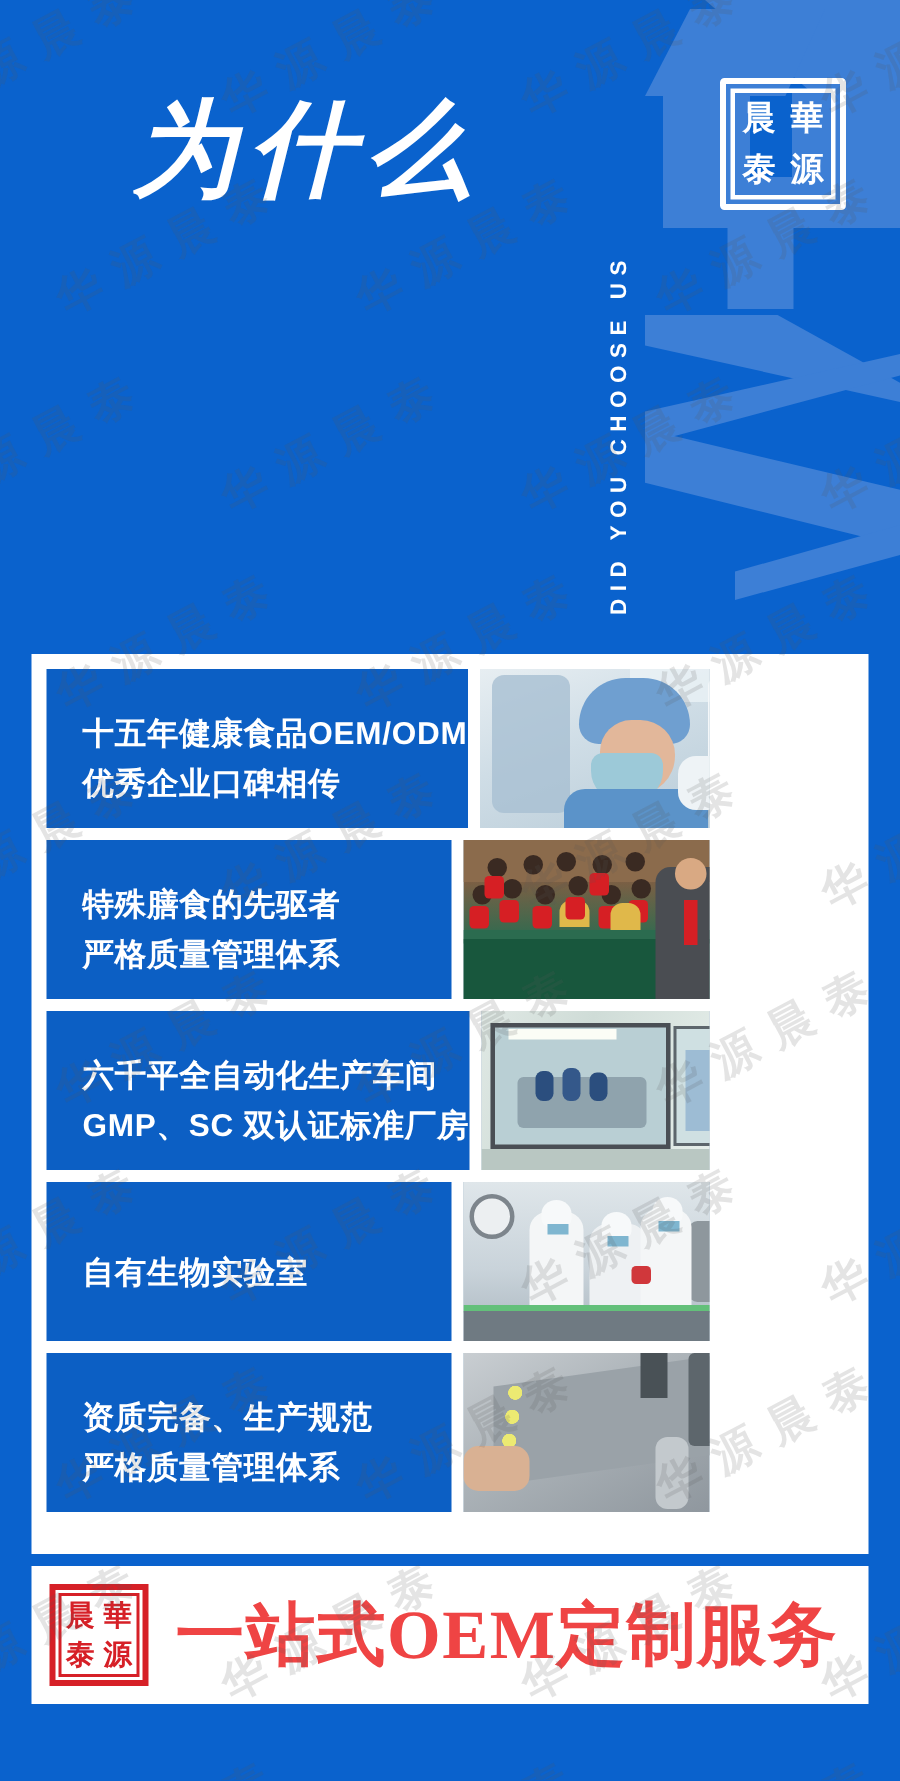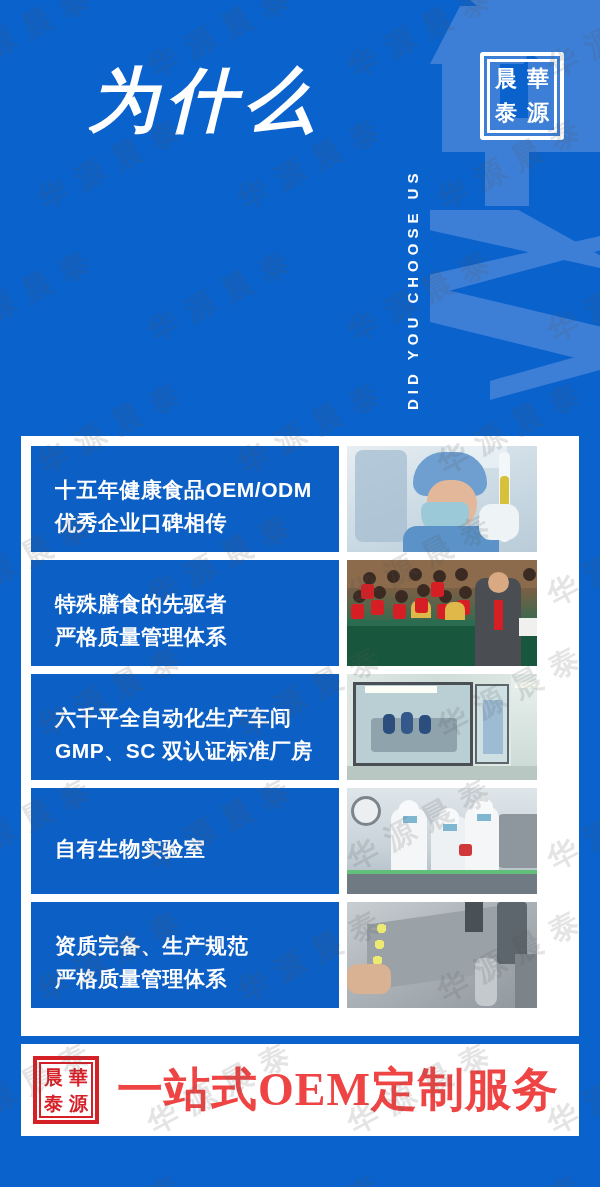--- a/index.html
+++ b/index.html
@@ -58,21 +58,21 @@
     color:#ffffff;font-family:"Liberation Serif","DejaVu Serif",serif;
     font-weight:700;font-size:22px;line-height:1;
   }
   .seal-white .inner span{display:flex;align-items:center;justify-content:center;}
 
   
   .frame{
     position:absolute;left:21px;top:436px;width:558px;height:600px;
     background:#ffffff;
   }
-  .rows{position:absolute;left:31px;top:446px;width:506px;height:580px;}
+  .rows{position:absolute;left:31px;top:446px;width:442px;height:580px;}
   .row{position:relative;height:106px;margin-bottom:8px;display:flex;}
   .row:last-child{margin-bottom:0;}
   .card{
     width:327px;height:106px;background:#0c5fc4;box-sizing:border-box;
     padding:14px 0 0 24px;color:#ffffff;
     display:flex;flex-direction:column;justify-content:center;
   }
   .card .ln{font-size:21px;line-height:33px;font-weight:700;letter-spacing:0.5px;white-space:nowrap;}
   .row .photo{width:203px;height:106px;margin-left:8px;position:relative;overflow:hidden;background:#9fb6c6;}
 

